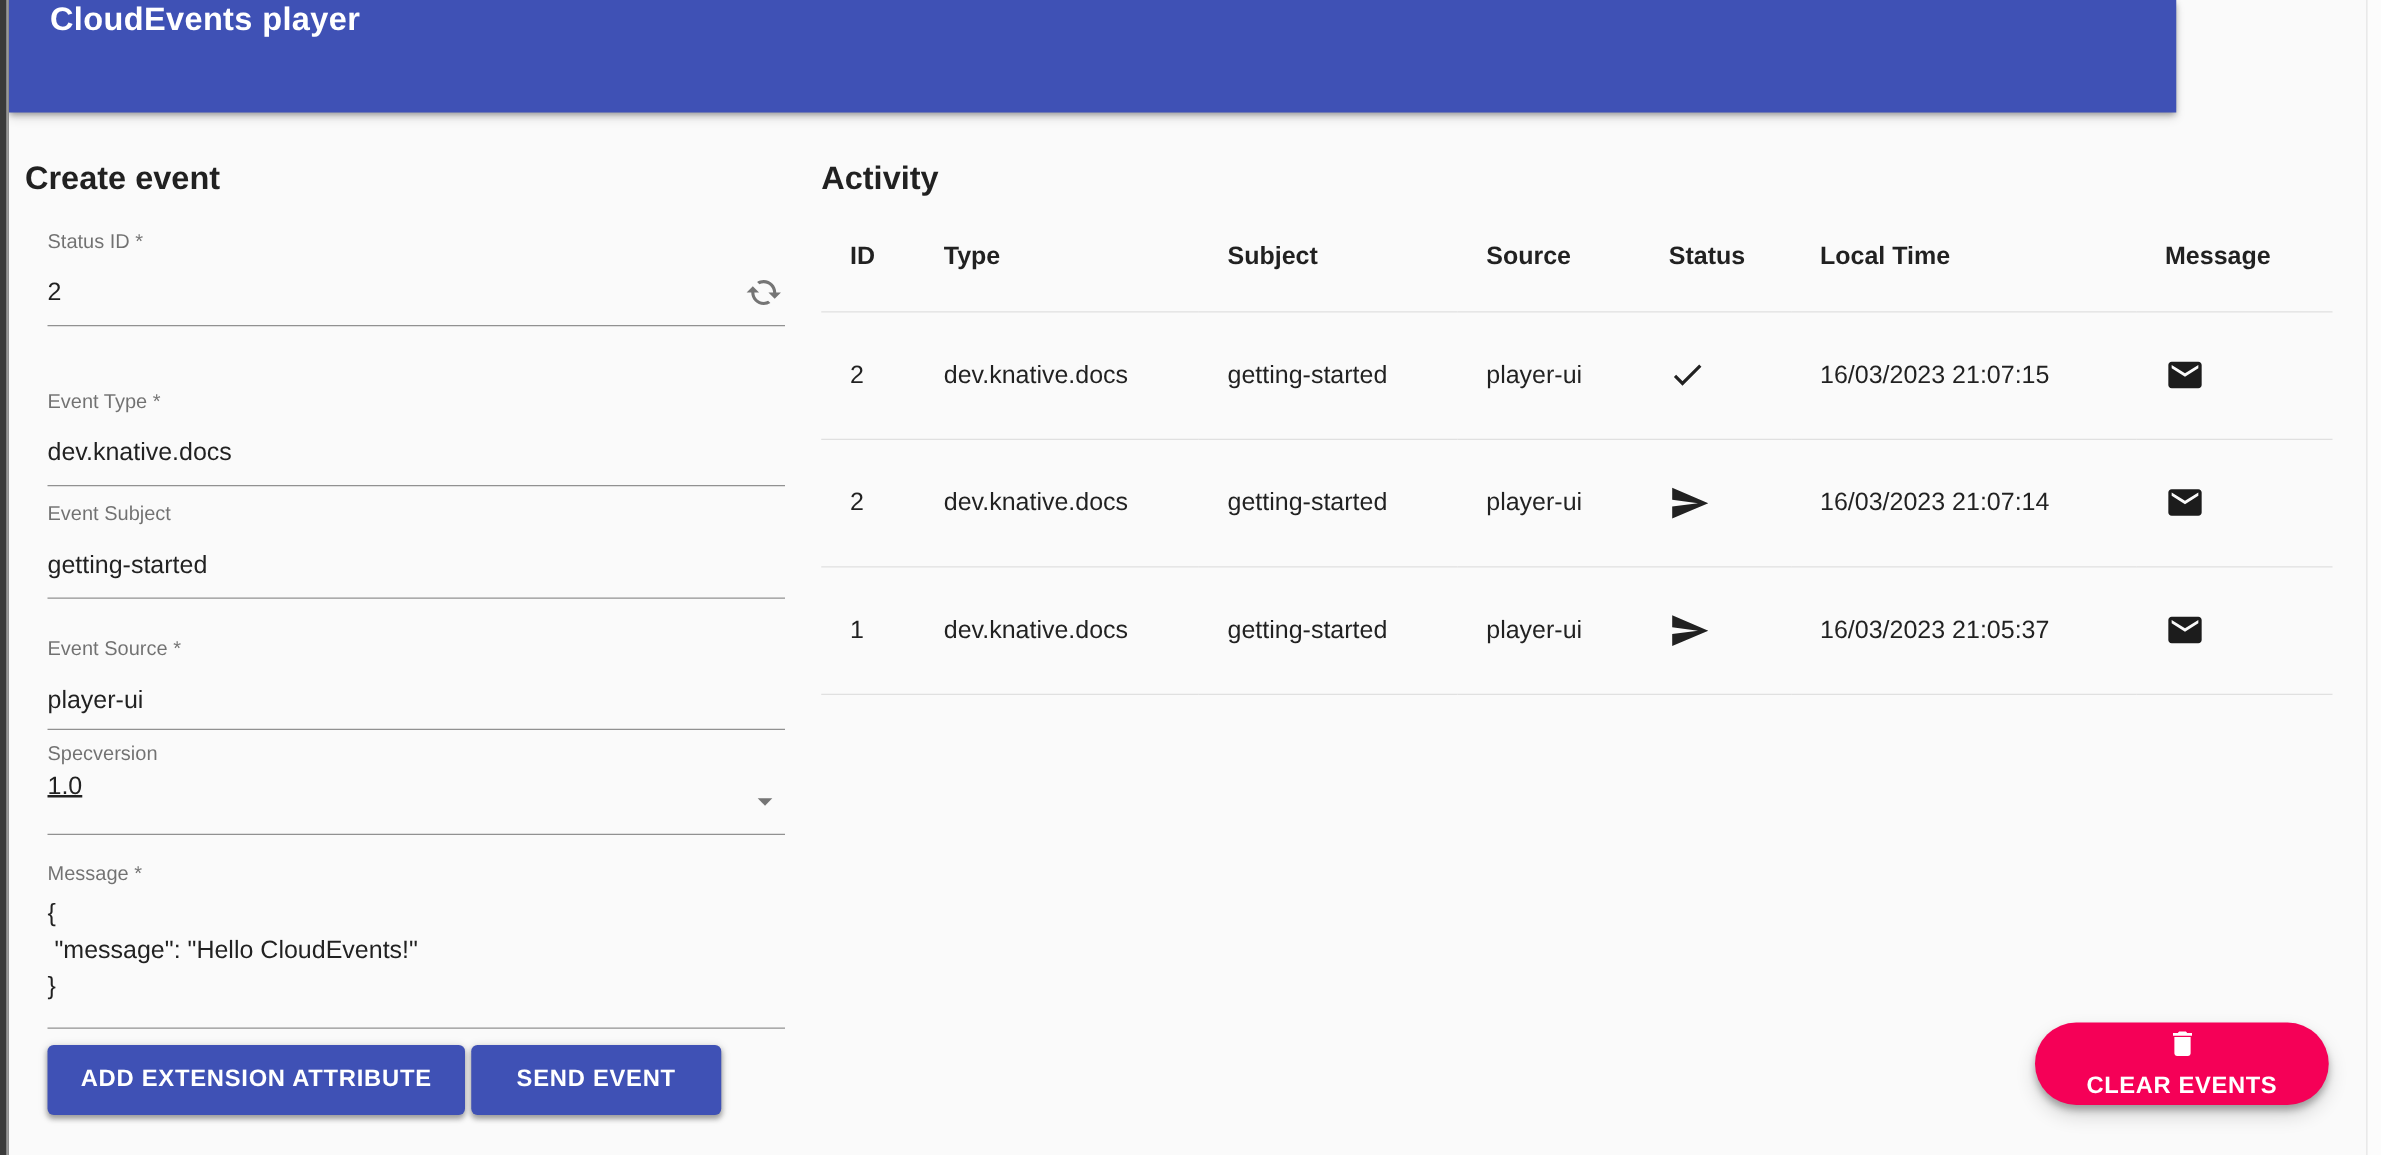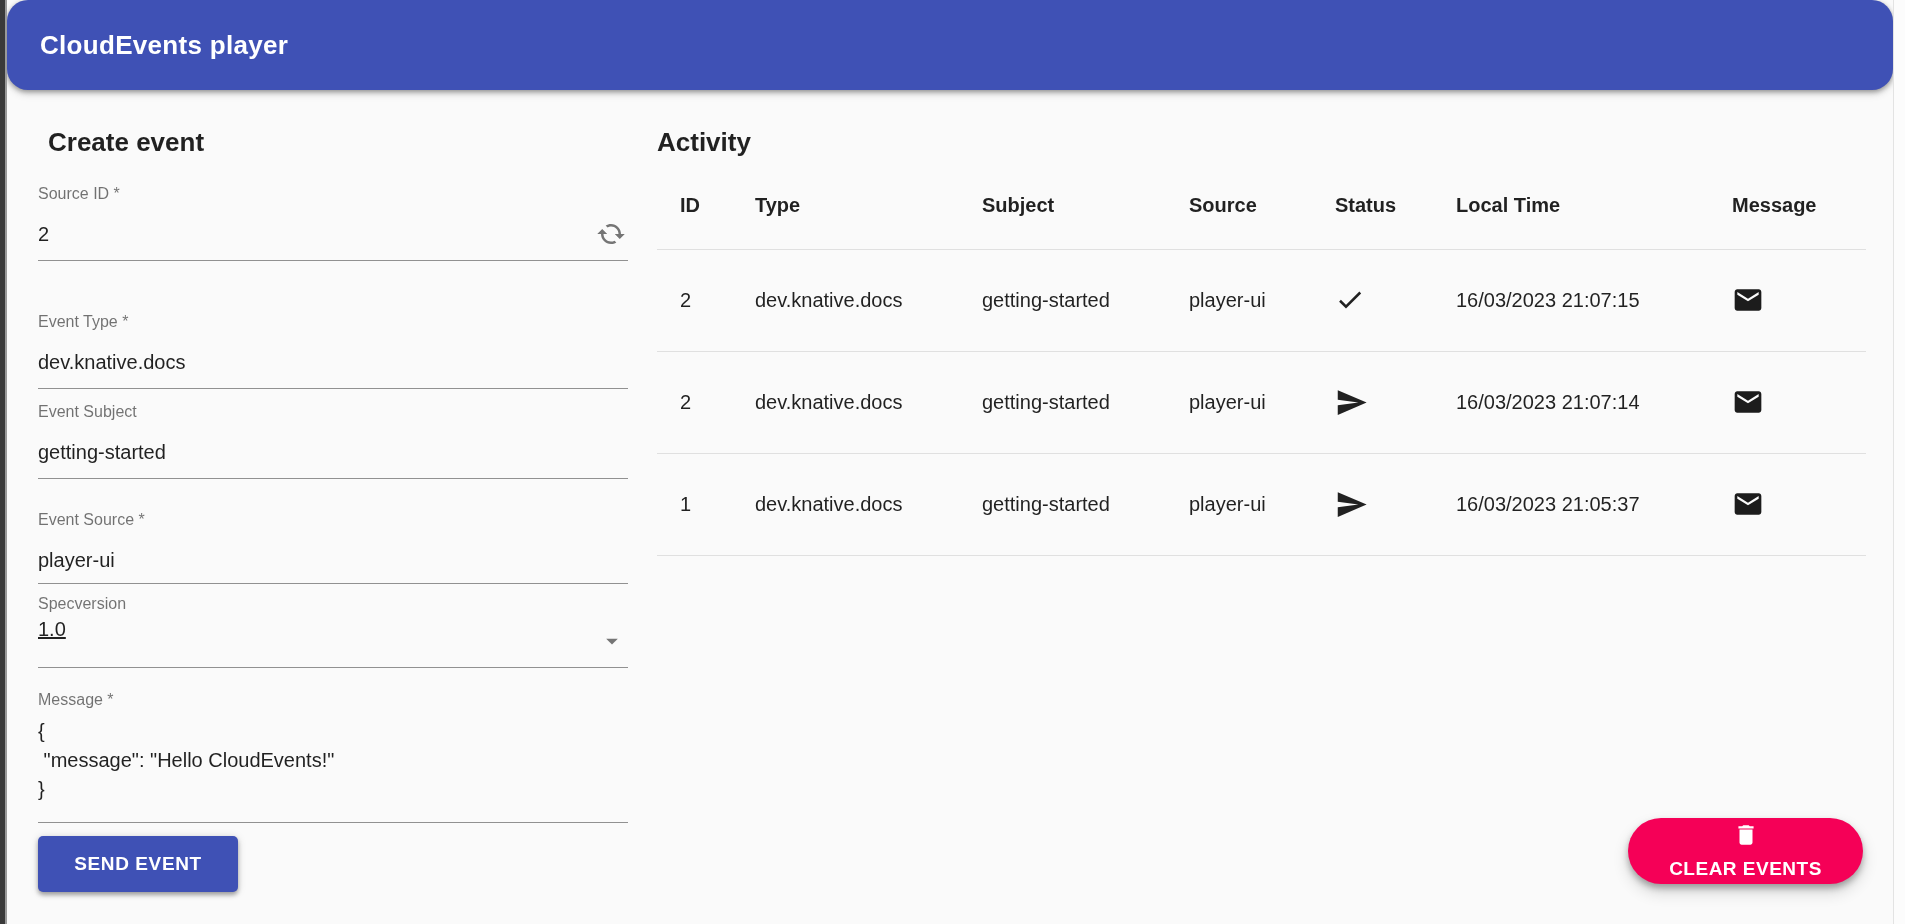--- a/index.html
+++ b/index.html
@@ -24,37 +24,36 @@
   }
   
   .scroll-strip {
     position: absolute; right: 0; top: 0; bottom: 0; width: 12px;
     background: #fcfcfc;
     border-left: 1px solid #e3e3e3;
     z-index: 30;
   }
   
   .appbar {
-    position: absolute; left: 7px; top: 0; width: 1886px; height: 90px;
+    position: absolute; left: 7px; top: 0; width: 1734px; height: 90px;
     background: var(--appbar, #3f51b5);
-    display: flex; align-items: center;
+    display: flex; 
     padding-left: 33px;
     box-shadow: 0 2px 5px rgba(0,0,0,0.35), 0 4px 8px rgba(0,0,0,0.12);
     z-index: 20;
-    border-radius: 21px;
   }
   .appbar h1 {
     color: #ffffff; font-size: 26px; font-weight: 600; letter-spacing: 0.3px;
   }
   
   .section-heading {
     position: absolute; top: 127px;
     font-size: 26px; font-weight: 600; color: rgba(0,0,0,0.87);
   }
-  #create-heading { left: 48px; }
+  #create-heading { left: 20px; }
   #activity-heading { left: 657px; }
   
   .field {
     position: absolute; left: 38px; width: 590px;
     border-bottom: 1px solid rgba(0,0,0,0.42);
   }
   .field .flabel {
     font-size: 16px; line-height: 18px; color: rgba(0,0,0,0.55);
   }
   .field .fvalue {
@@ -120,21 +119,21 @@
   <div class="left-edge"></div>
   <div class="scroll-strip"></div>
 
   <header class="appbar">
     <h1>CloudEvents player</h1>
   </header>
 
   <h2 class="section-heading" id="create-heading">Create event</h2>
 
   <div class="field" id="field-event-id">
-    <div class="flabel">Source ID *</div>
+    <div class="flabel">Status ID *</div>
     <div class="fvalue">2</div>
     <span class="field-icon" id="loop-icon">
       <svg width="30" height="30" viewBox="0 0 24 24" style="transform:rotate(90deg)">
         <path fill="#757575" d="M12 6v3l4-4-4-4v3c-4.42 0-8 3.58-8 8 0 1.57.46 3.03 1.24 4.26L6.7 14.8c-.45-.83-.7-1.79-.7-2.8 0-3.31 2.69-6 6-6zm6.76 1.74L17.3 9.2c.44.84.7 1.79.7 2.8 0 3.31-2.69 6-6 6v-3l-4 4 4 4v-3c4.42 0 8-3.58 8-8 0-1.57-.46-3.03-1.24-4.26z"></path>
       </svg>
     </span>
   </div>
 
   <div class="field" id="field-event-type">
     <div class="flabel">Event Type *</div>
@@ -162,20 +161,21 @@
   </div>
 
   <div class="field" id="field-message">
     <div class="flabel">Message *</div>
     <div class="fvalue">{
  "message": "Hello CloudEvents!"
 }</div>
   </div>
 
   <div class="btn-row">
+    <button class="mbtn" id="btn-add-extension">ADD EXTENSION ATTRIBUTE</button>
     <button class="mbtn" id="btn-send-event">SEND EVENT</button>
   </div>
 
   <h2 class="section-heading" id="activity-heading">Activity</h2>
 
   <table class="activity-table">
     <colgroup>
       <col style="width:75px">
         <col style="width:227px">
         <col style="width:207px">

